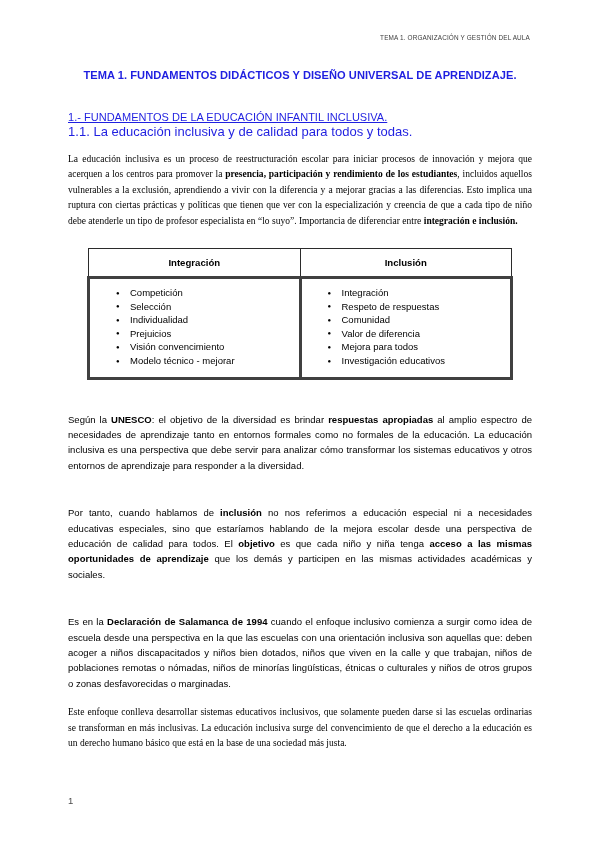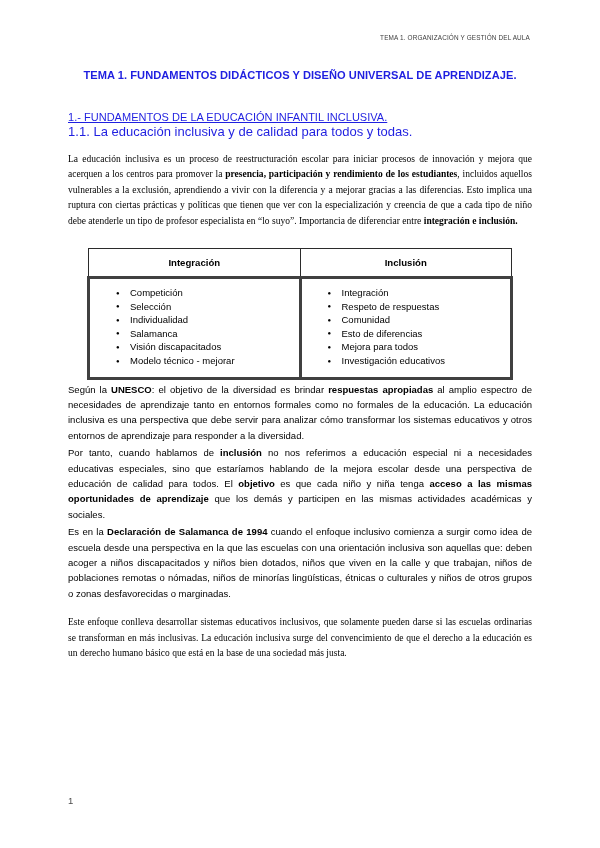--- a/index.html
+++ b/index.html
@@ -65,21 +65,21 @@
     letter-spacing: 0.02px;
   }
   p.body-par {
     font-size: 9.5px;
     line-height: 15.4px;
     text-align: justify;
     margin: 0;
     letter-spacing: 0.01px;
   }
   p.body-par.spaced {
-    margin-top: 2px;
+    margin-top: 32px;
   }
   p.body-par.tight {
     margin-top: 14px;
     font-family: Liberation Serif, serif;
   }
   b, strong { font-weight: bold; }
 
   table.cmp {
     border-collapse: collapse;
     width: 426px;
@@ -151,31 +151,31 @@
           <th>Inclusión</th>
         </tr>
       </thead>
       <tbody>
         <tr>
           <td>
             <ul class="cell-list">
               <li>Competición</li>
               <li>Selección</li>
               <li>Individualidad</li>
-              <li>Salamanca</li>
-              <li>Visión discapacitados</li>
+              <li>Prejuicios</li>
+              <li>Visión convencimiento</li>
               <li>Modelo técnico - mejorar</li>
             </ul>
           </td>
           <td>
             <ul class="cell-list">
               <li>Integración</li>
               <li>Respeto de respuestas</li>
               <li>Comunidad</li>
-              <li>Esto de diferencias</li>
+              <li>Valor de diferencia</li>
               <li>Mejora para todos</li>
               <li>Investigación educativos</li>
             </ul>
           </td>
         </tr>
       </tbody>
     </table>
 
     <p class="body-par spaced"><span>Según la </span><b>UNESCO</b><span>: el objetivo de la diversidad es brindar </span><b>respuestas apropiadas</b><span> al amplio espectro de necesidades de aprendizaje tanto en entornos formales como no formales de la educación. La educación inclusiva es una perspectiva que debe servir para analizar cómo transformar los sistemas educativos y otros entornos de aprendizaje para responder a la diversidad.</span></p>
 

